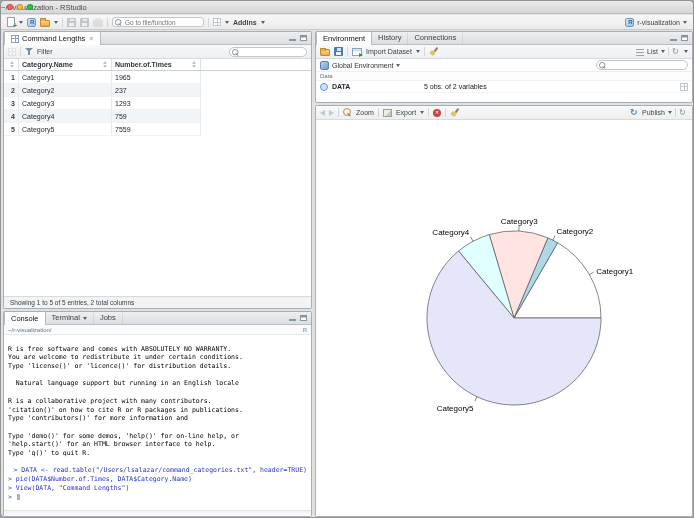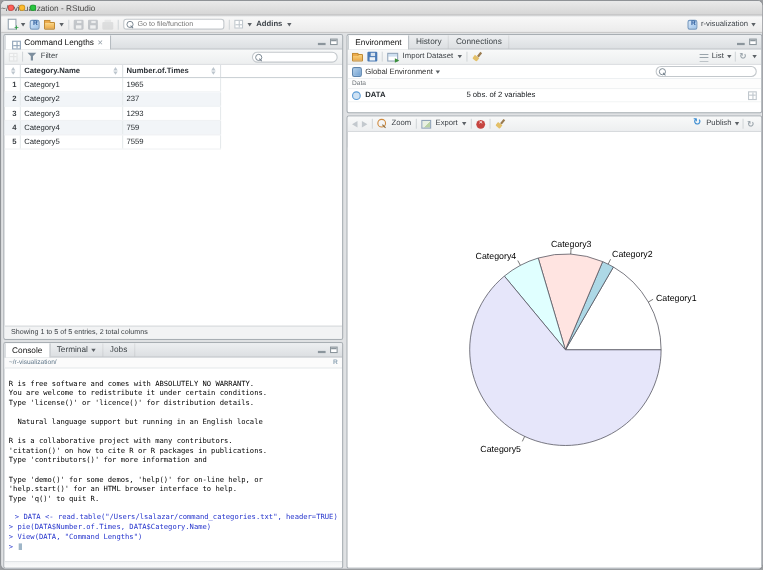--- a/index.html
+++ b/index.html
@@ -18,21 +18,21 @@
 
   
   .panel{position:absolute;background:#fff;border:1px solid #a8aeb3;border-radius:2px;overflow:hidden;}
   #dv{left:2px;top:30px;width:309px;height:278px;}
   #console{left:2px;top:310px;width:309px;height:206px;}
   #env{left:314px;top:30px;width:378px;height:72px;}
   #plots{left:314px;top:104px;width:378px;height:412px;}
 
   .tabbar{height:13px;background:linear-gradient(#edeff1,#dcdfe2);border-bottom:1px solid #b6bcc1;display:flex;align-items:stretch;font-size:7.5px;color:#3d4347;position:relative;}
   .tab{padding:0 6px;display:flex;align-items:center;gap:3px;border-right:1px solid rgba(0,0,0,.07);line-height:12px;cursor:default;}
-  .tab.active{background:#fff;color:#101010;border-right:1px solid #b6bcc1;border-left:1px solid #b6bcc1;height:13px;align-items:flex-end;}
+  .tab.active{background:#fff;color:#101010;border-right:1px solid #b6bcc1;border-left:1px solid #b6bcc1;height:13px;}
   .winbtns{position:absolute;right:4px;top:3px;display:flex;gap:4px;}
 
   .ptoolbar{height:14px;background:linear-gradient(#f8f9f9,#edeff0);border-bottom:1px solid #d7dadd;display:flex;align-items:center;gap:4px;padding:0 4px;font-size:7px;color:#3a3f44;}
   .vsep{width:1px;height:9px;background:#d3d7da;flex:none;}
   .tb-right{margin-left:auto;display:flex;align-items:center;gap:3px;}
 
   
   .icon{display:inline-block;position:relative;vertical-align:middle;flex:none;}
   .dis{opacity:.35;filter:grayscale(.8);}
   .caret{width:0;height:0;border-left:2.5px solid transparent;border-right:2.5px solid transparent;border-top:3px solid #5c6166;display:inline-block;flex:none;}

